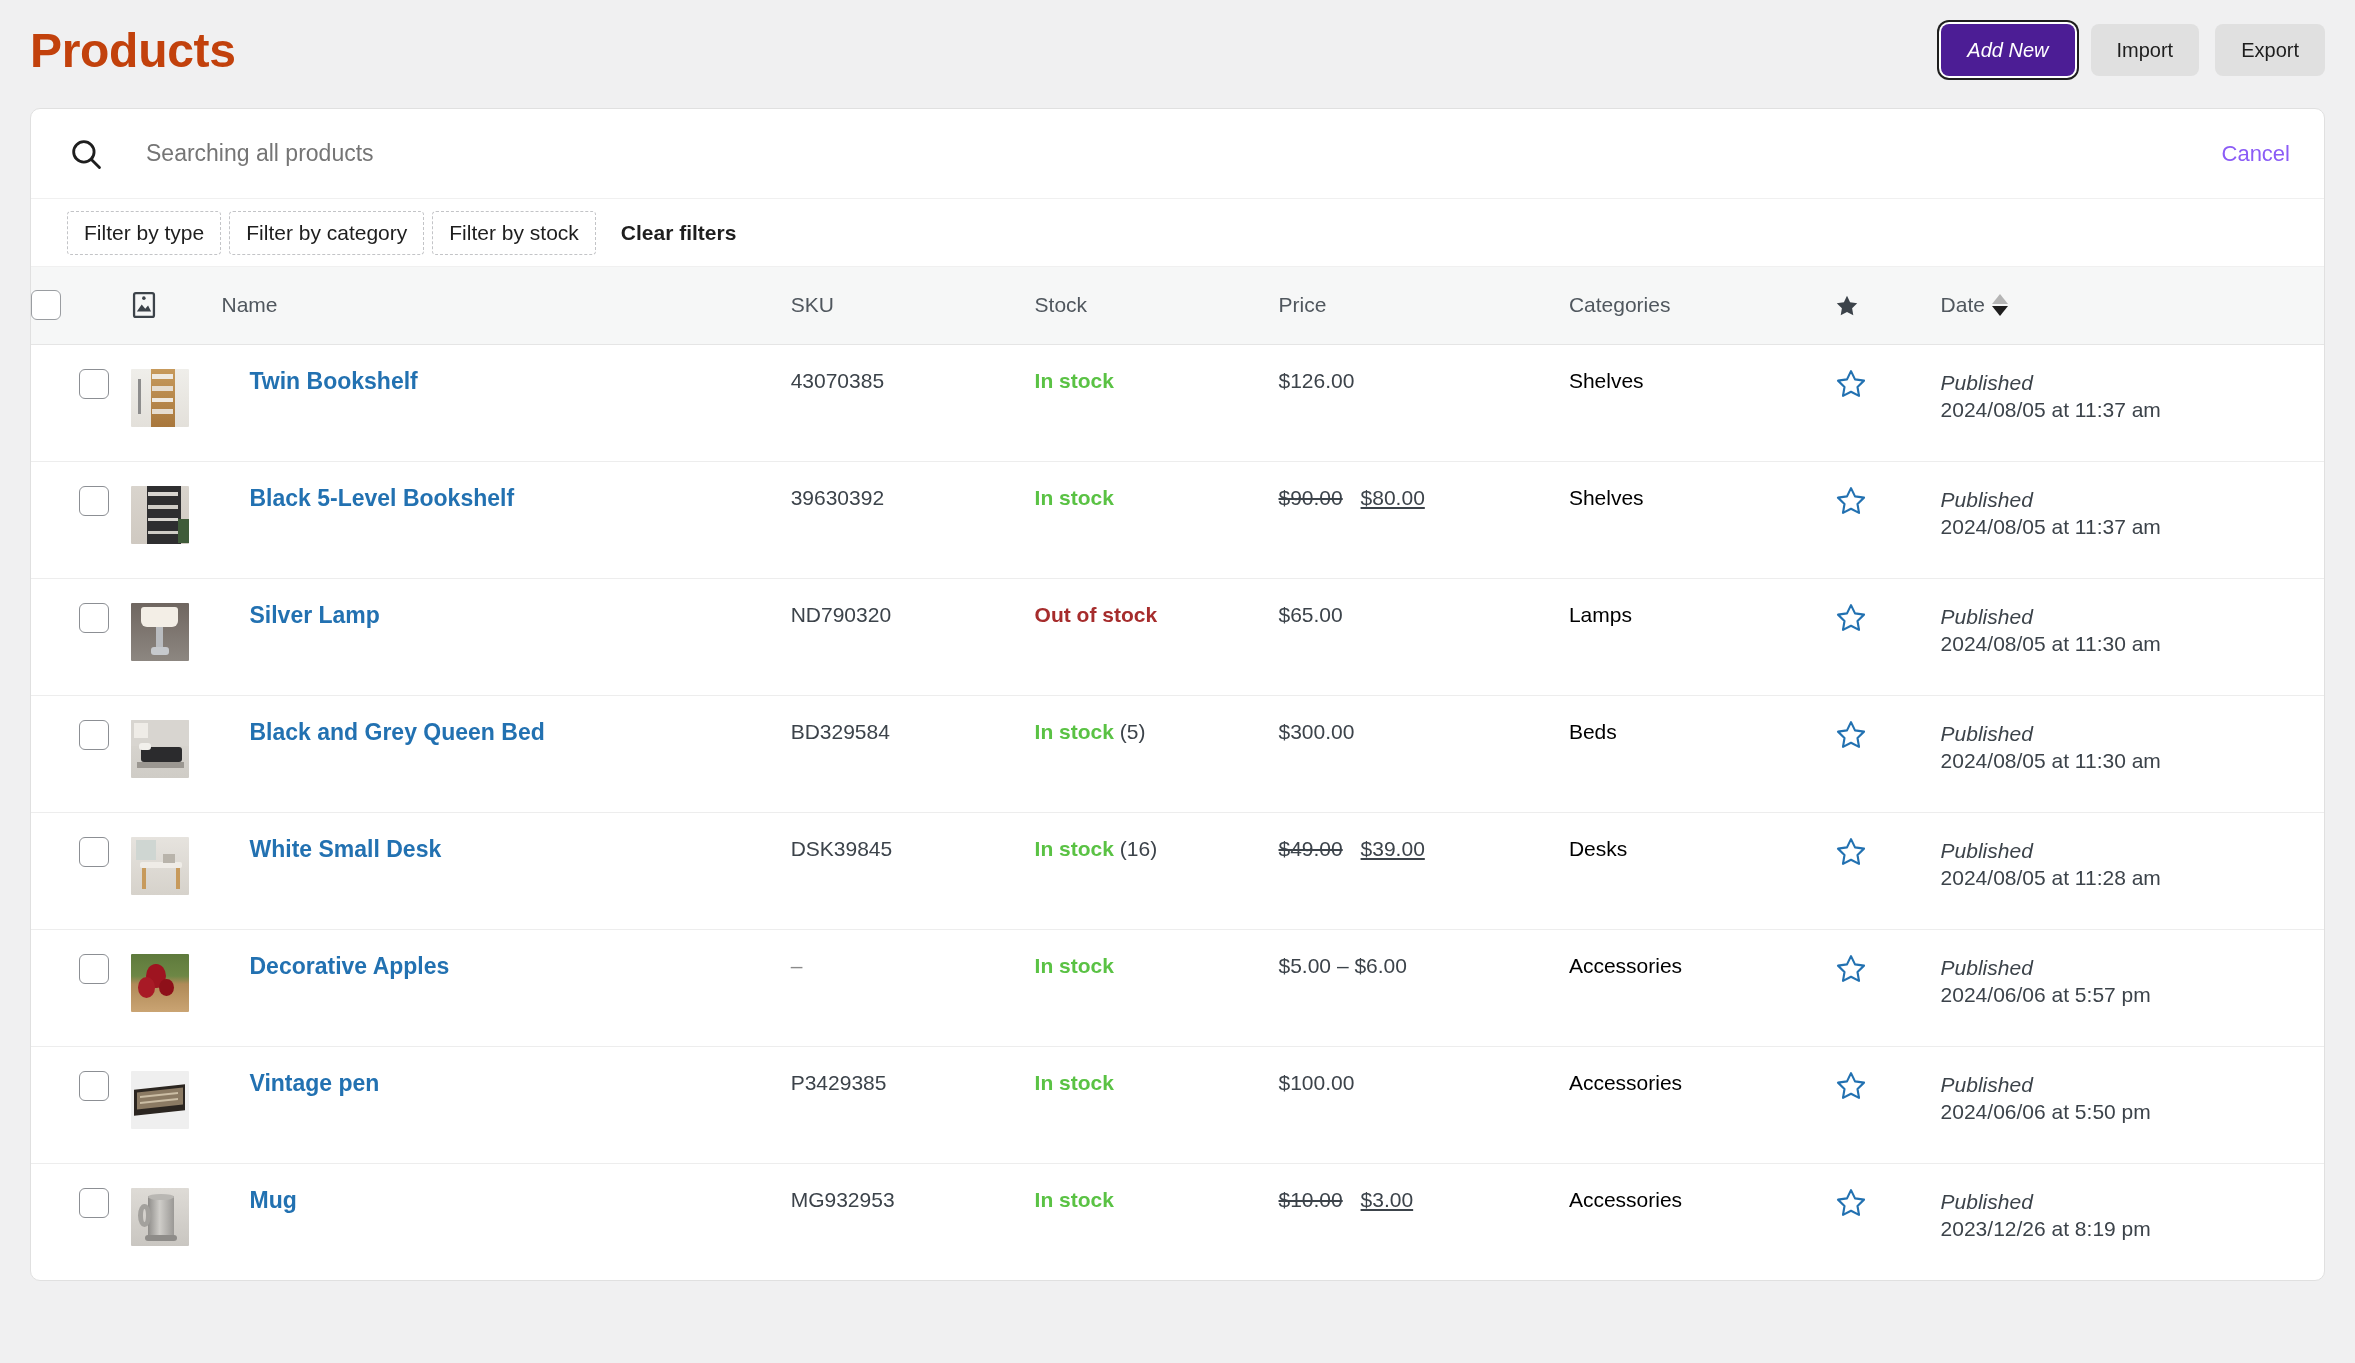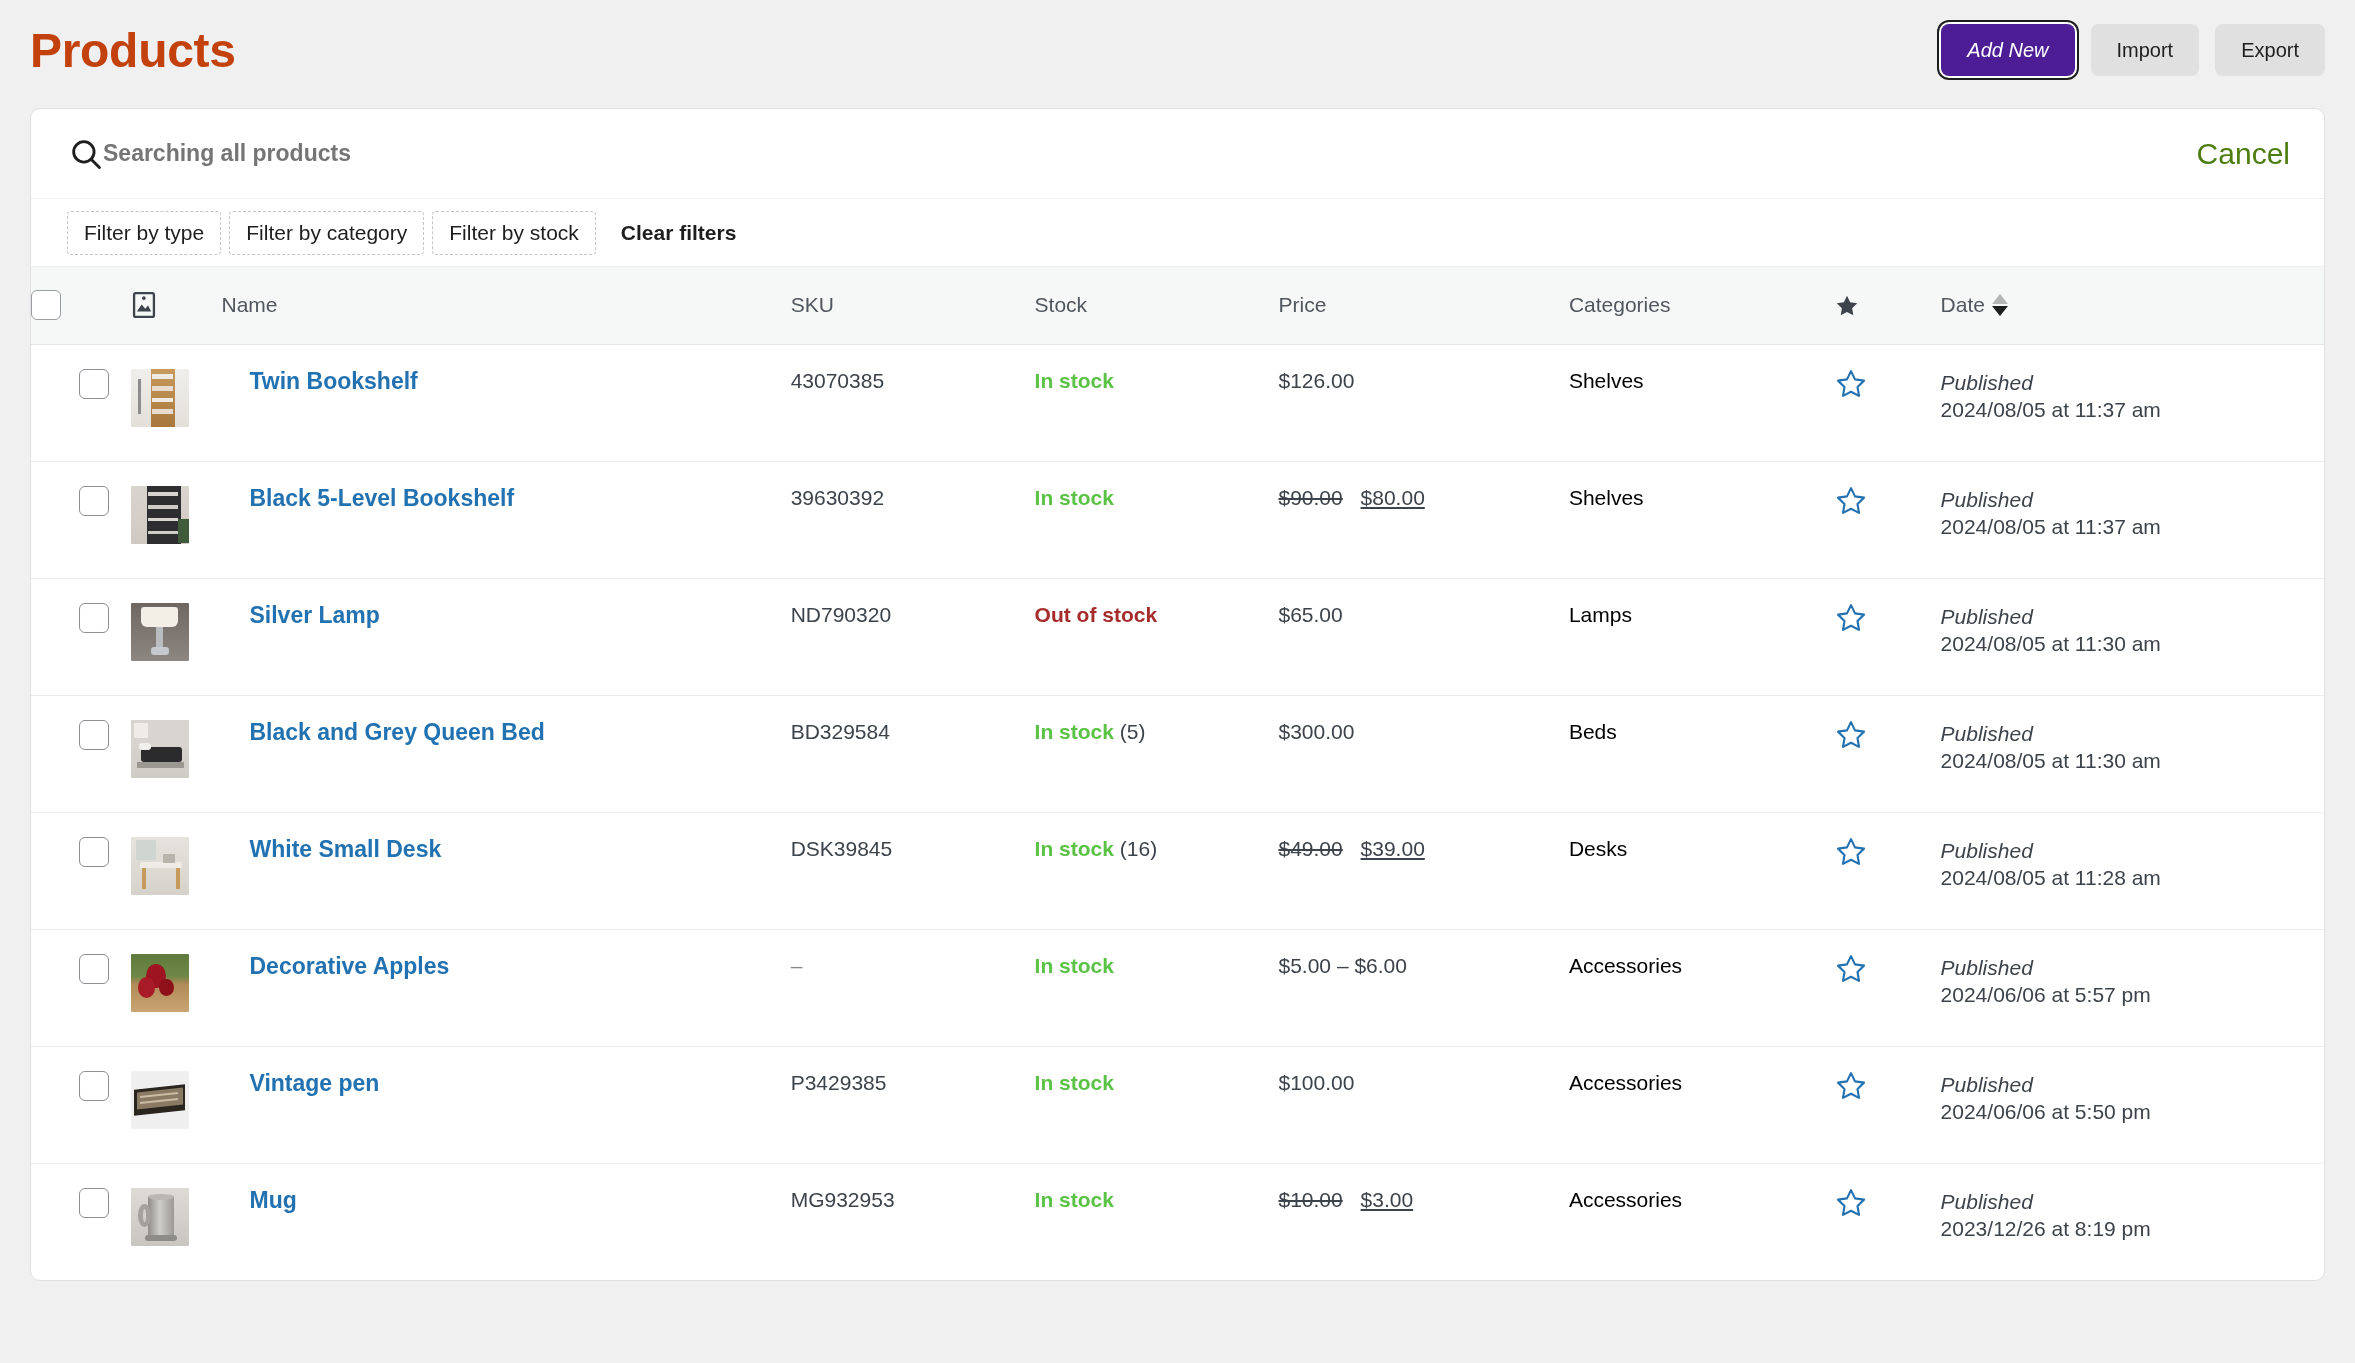--- a/index.html
+++ b/index.html
@@ -71,27 +71,27 @@
     border-bottom: 1px solid #f0f0f0;
   }
   .search-icon { width: 34px; height: 34px; flex: 0 0 34px; color: #1e1e1e; display:block; }
   .search-input {
     flex: 1 1 auto;
     border: none;
     outline: none;
     font-family: "Liberation Sans", sans-serif;
     font-size: 23px;
     color: #1e1e1e;
+    margin-left: 43px;
     background: transparent;
-    font-weight: bold;
   }
   .search-input::placeholder { color: #757575; }
   .cancel-link {
-    font-size: 30px;
-    color: #4d7c0f;
+    font-size: 22px;
+    color: #8b5cf6;
     cursor: pointer;
     padding: 8px 4px;
     white-space: nowrap;
   }
 
   
   .filterrow {
     height: 68px;
     display: flex;
     align-items: center;

